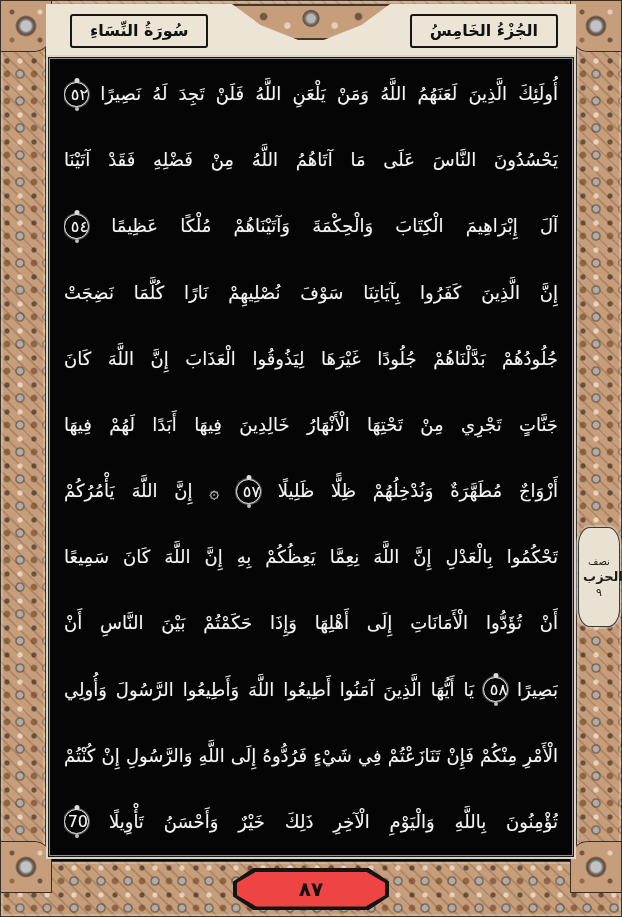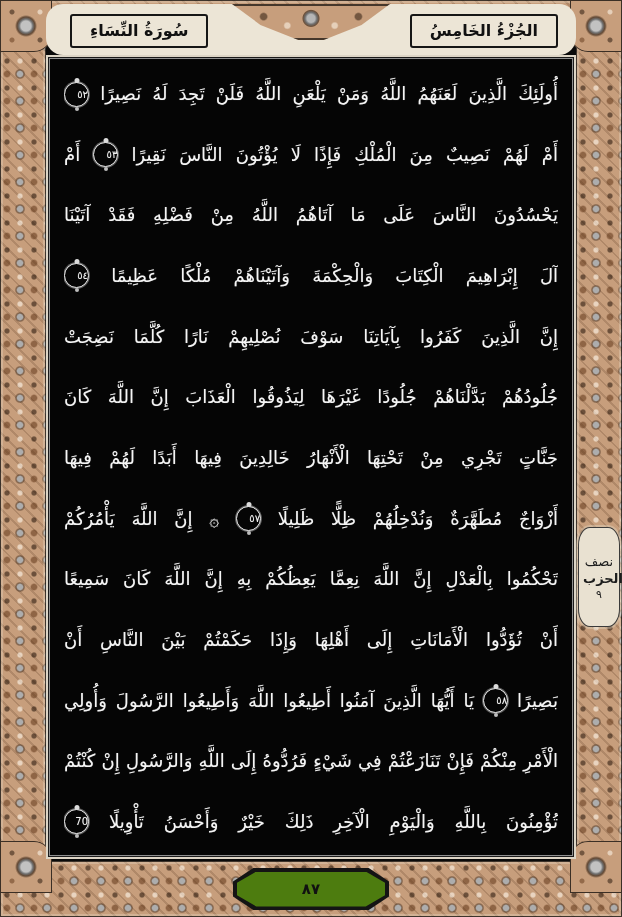--- a/index.html
+++ b/index.html
@@ -44,21 +44,20 @@
   .corner.tr { right:0; top:0; border-bottom-left-radius:18px; }
   .corner.bl { left:0; bottom:24px; border-top-right-radius:18px; }
   .corner.br { right:0; bottom:24px; border-top-left-radius:18px; }
 
   
   .header {
     position:absolute; left:46px; right:46px; top:4px; height:51px;
     background:#ece5d6;
     display:flex; align-items:center; justify-content:space-between;
     padding:6px 10px 4px 10px;
-    border-radius:17px;
   }
   .crest {
     position:absolute; left:50%; top:0; transform:translateX(-50%);
     width:158px; height:36px;
     background-color:#c79e7c;
     background-image:
       radial-gradient(circle at 50% 40%, #b5b5b5 4px, #6f6f6f 6px, rgba(32,16,5,.55) 8px, transparent 9px),
       radial-gradient(circle at 20% 35%, rgba(32,16,5,.5) 3px, transparent 4.5px),
       radial-gradient(circle at 80% 35%, rgba(32,16,5,.5) 3px, transparent 4.5px),
       radial-gradient(circle at 35% 60%, rgba(255,248,236,.55) 2.5px, transparent 4px),
@@ -86,21 +85,21 @@
   .line {
     direction:rtl; unicode-bidi:embed;
     text-align:justify; text-align-last:justify;
     color:#f5f5f5; font-size:18px; height:50px; line-height:50px;
     overflow:hidden; white-space:nowrap;
     text-shadow:0 0 1px rgba(255,255,255,.35);
   }
   .vnum {
     display:inline-block; width:25px; height:25px; line-height:23px;
     border:1.5px solid #f0f0f0; border-radius:50%;
-    text-align:center; font-size:10px; vertical-align:middle;
+    text-align:center; font-size:16px; vertical-align:middle;
     background:#050505; box-shadow:0 0 0 1px #5c5c5c;
     position:relative; top:-1px; overflow:visible;
   }
   .vnum::before {
     content:""; position:absolute; left:50%; top:-5px; transform:translateX(-50%);
     width:5px; height:5px; border-radius:50%; background:#dcdcdc;
   }
   .vnum::after {
     content:""; position:absolute; left:50%; bottom:-5px; transform:translateX(-50%);
     width:4px; height:4px; border-radius:50%; background:#bdbdbd;
@@ -109,36 +108,36 @@
 
   
   .side-marker {
     position:absolute; right:2px; top:527px; width:42px; height:100px;
     background:#e9e1d1; border:1px solid #3a3a3a;
     border-radius:12px 12px 12px 12px / 18px 18px 18px 18px;
     display:flex; flex-direction:column; align-items:center; justify-content:center;
     gap:2px; color:#1d1d1d; direction:rtl; text-align:center;
     box-shadow:0 0 0 2px rgba(233,225,209,.35);
   }
-  .side-marker .t1 { font-size:13px;  }
+  .side-marker .t1 { font-size:10px;  }
   .side-marker .t2 { font-size:13px; font-weight:bold;padding-left:8px; }
   .side-marker .t3 { font-size:11px; }
 
   
   .pagenum-outer {
     position:absolute; left:50%; bottom:7px; transform:translateX(-50%);
     width:156px; height:42px; background:#141414;
     clip-path: polygon(13% 0, 87% 0, 100% 32%, 100% 68%, 87% 100%, 13% 100%, 0 68%, 0 32%);
     display:flex; align-items:center; justify-content:center;
   }
   .pagenum-inner {
-    width:148px; height:35px; background:#4d7c0f;
+    width:148px; height:35px; background:#ef4444;
     clip-path: polygon(13% 0, 87% 0, 100% 32%, 100% 68%, 87% 100%, 13% 100%, 0 68%, 0 32%);
     display:flex; align-items:center; justify-content:center;
-    font-size:15px; font-weight:bold; color:#111; letter-spacing:2px;
+    font-size:20px; font-weight:bold; color:#111; letter-spacing:2px;
   }
 </style>
 </head>
 <body>
 
 <div class="sheet">
 
   <div class="band band-left"></div>
   <div class="band band-right"></div>
   <div class="band band-top"></div>
@@ -158,25 +157,20 @@
     </div>
   </div>
 
   <div class="page">
 
     <div class="line">
       <span>أُولَئِكَ الَّذِينَ لَعَنَهُمُ اللَّهُ وَمَنْ يَلْعَنِ اللَّهُ فَلَنْ تَجِدَ لَهُ نَصِيرًا</span>
       <span class="vnum"><span>٥٢</span></span>
     </div>
 
-    <div class="line">
-      <span>أَمْ لَهُمْ نَصِيبٌ مِنَ الْمُلْكِ فَإِذًا لَا يُؤْتُونَ النَّاسَ نَقِيرًا</span>
-      <span class="vnum"><span>٥٣</span></span>
-      <span>أَمْ</span>
-    </div>
 
     <div class="line">
       <span>يَحْسُدُونَ النَّاسَ عَلَى مَا آتَاهُمُ اللَّهُ مِنْ فَضْلِهِ فَقَدْ آتَيْنَا</span>
     </div>
 
     <div class="line">
       <span>آلَ إِبْرَاهِيمَ الْكِتَابَ وَالْحِكْمَةَ وَآتَيْنَاهُمْ مُلْكًا عَظِيمًا</span>
       <span class="vnum"><span>٥٤</span></span>
     </div>
 

